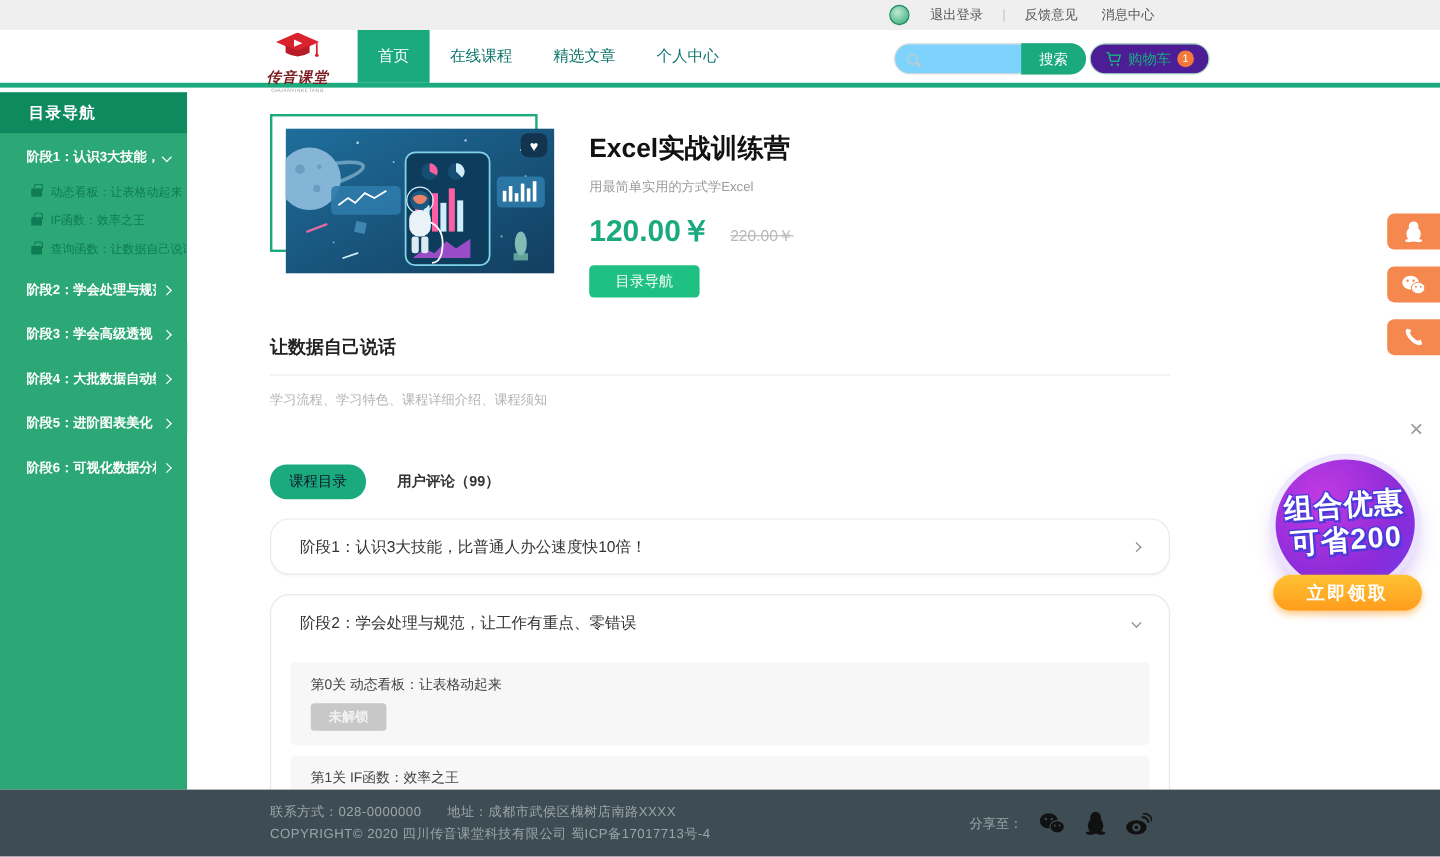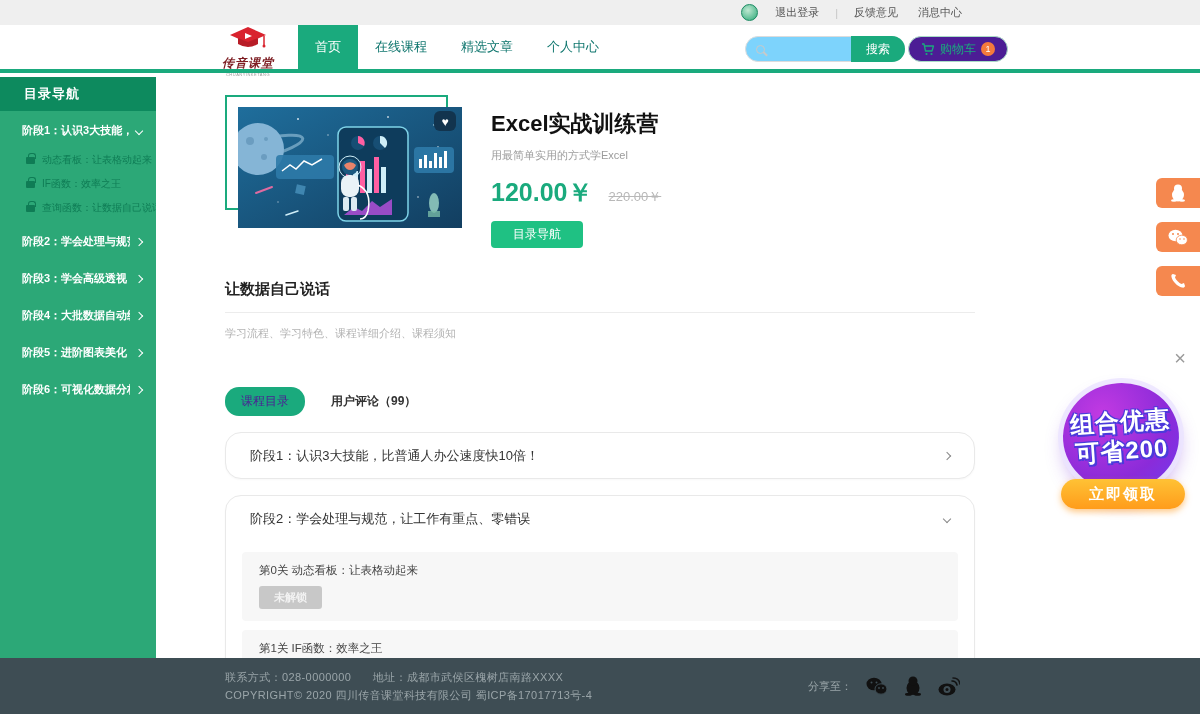--- a/index.html
+++ b/index.html
@@ -57,21 +57,21 @@
   .price-row { display:flex; align-items:baseline; margin-top:13px; }
   .price-now { font-size:25px; font-weight:bold; color:#1aaa7d; }
   .price-old { font-size:13px; color:#b8b8b8; text-decoration:line-through; margin-left:16px; }
   .buy-btn { display:inline-block; margin-top:12px; background:#1fc183; color:#fff; border:none; border-radius:4px; font-size:12px; padding:5px 22px; cursor:pointer; }
 
   .detail-head { margin-top:32px; font-size:15px; font-weight:bold; color:#222; }
   .detail-rule { border:none; border-top:1px solid #ececec; margin-top:13px; }
   .detail-tags { font-size:11px; color:#b3b3b3; margin-top:13px; }
 
   .tabs { display:flex; align-items:center; margin-top:46px; }
-  .tab-pill { background:#1aaa7d; color:#4c1d95; border:none; font-size:12px; padding:6px 16px; border-radius:14px; cursor:pointer; }
+  .tab-pill { background:#1aaa7d; color:#0f172a; border:none; font-size:12px; padding:6px 16px; border-radius:14px; cursor:pointer; }
   .tab-plain { font-size:12px; color:#333; font-weight:bold; margin-left:26px; cursor:pointer; }
 
   .acc { border:1px solid #e9e9e9; border-radius:16px; margin-top:16px; box-shadow:0 1px 2px rgba(0,0,0,.03); background:#fff; }
   .acc-head { height:45px; display:flex; align-items:center; justify-content:space-between; padding:0 24px; font-size:13px; color:#333; cursor:pointer; }
   .acc-head .chev { color:#888; }
   .acc-body { padding:2px 16px 15px; }
   .acc-item { background:#f7f7f7; border-radius:4px; padding:11px 17px 12px; margin-top:9px; cursor:pointer; }
   .acc-item-title { font-size:11.5px; color:#444; }
   .locked-btn { display:inline-block; margin-top:8px; background:#c8c8c8; color:#f2f2f2; font-size:11px; border:none; border-radius:3px; padding:4px 15px;font-weight:bold; }
 

